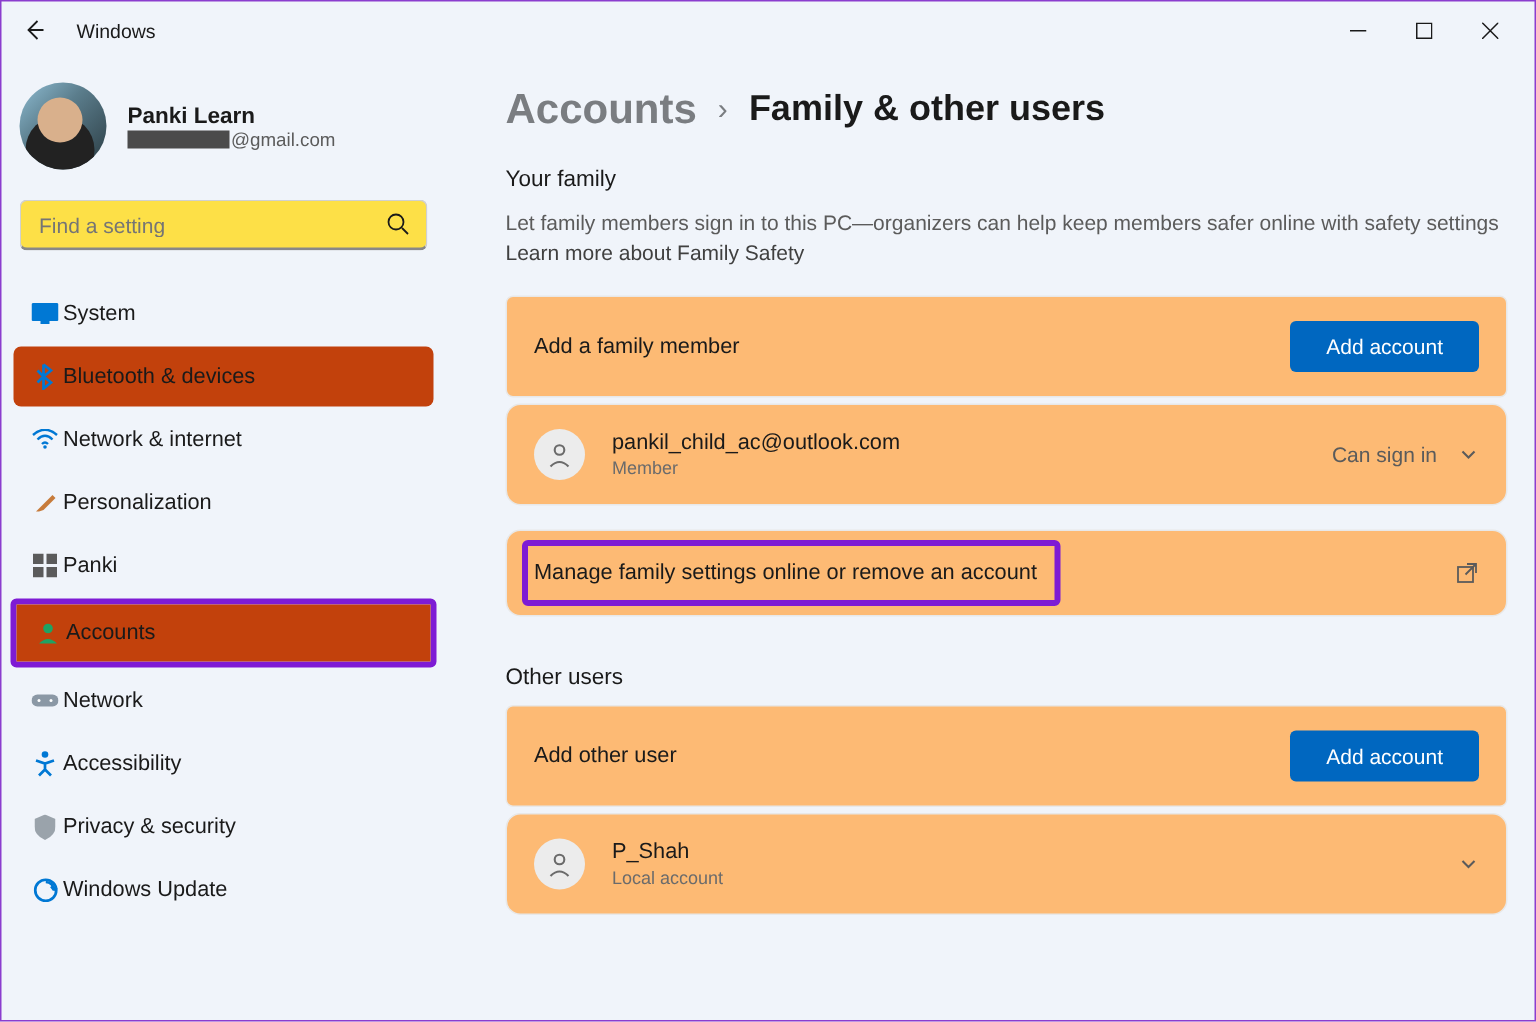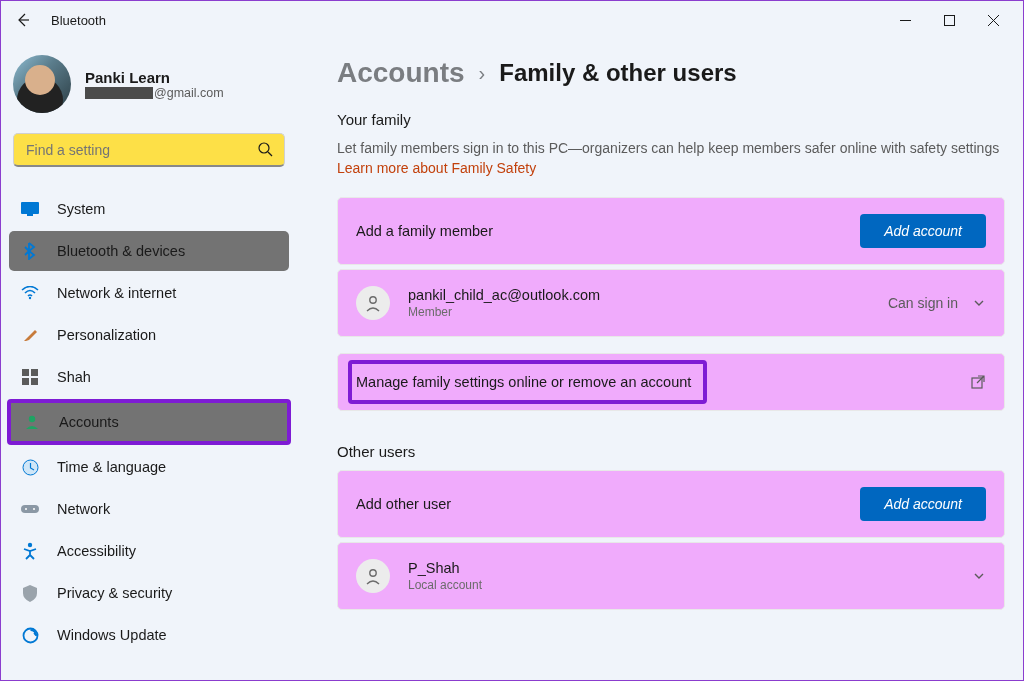--- a/index.html
+++ b/index.html
@@ -14,58 +14,58 @@
 .profile { display: flex; align-items: center; padding: 8px 12px 16px 8px; gap: 14px; }
 .avatar { width: 58px; height: 58px; border-radius: 50%; background: linear-gradient(135deg,#8fbdd3 0%, #5b7d8c 40%, #2a3b42 100%); position: relative; overflow: hidden; flex-shrink:0; }
 .avatar::after { content:""; position:absolute; left:12px; top:10px; width:30px; height:30px; background:#d9b08c; border-radius:50%; box-shadow:0 20px 0 8px #222; }
 .profile-name { font-size: 15px; font-weight: 600; color: #1a1a1a; }
 .profile-email { font-size: 12.5px; color: #5b5b5b; }
 .email-redact { display:inline-block; width:68px; height:12px; background:#4b4b4b; vertical-align:middle; margin-right:1px;}
 .search-wrap { margin: 4px 8px 14px 8px; position: relative; }
 .search { width: 100%; height: 34px; border: 1px solid #d0d0d0; border-bottom: 2px solid #888; border-radius: 5px; background: #fde047; padding: 0 36px 0 12px; font-size: 14px; color: #5b5b5b; outline: none; }
 .search-icon { position: absolute; right: 12px; top: 8px; color: #333; }
 .nav { display: flex; flex-direction: column; gap: 2px; margin-top: 8px; }
-.nav-item { display: flex; align-items: center; height: 40px; padding: 0 12px; border-radius: 5px; cursor: pointer; font-size: 14.5px; color: #1a1a1a; gap: 18px; margin: 0 4px; }
-.nav-item.selected { background: #737373; }
+.nav-item { display: flex; align-items: center; height: 40px; padding: 0 12px; border-radius: 5px; cursor: pointer; font-size: 14.5px; color: #1a1a1a; gap: 3px; margin: 0 4px; }
+.nav-item.selected { background: #c2410c; }
 .nav-item .ico { width: 18px; height: 18px; display: flex; align-items: center; justify-content: center; flex-shrink: 0; }
 .highlight-box { border: 4px solid #7e1bd4; border-radius: 4px; padding: 0; margin: 0 2px; }
 .highlight-box .nav-item { margin: 0; border-radius: 0; height: 38px; }
 .main { flex: 1; padding: 18px 18px 0 36px; overflow-y: auto; }
 .breadcrumb { display: flex; align-items: center; gap: 14px; margin-bottom: 22px; }
 .bc-parent { font-size: 28px; font-weight: 600; color: #7a7d81; cursor: pointer; }
 .bc-sep { font-size: 20px; color: #7a7d81; }
 .bc-current { font-size: 24px; font-weight: 600; color: #1a1a1a; }
 .section-title { font-size: 15px; font-weight: 400; color: #1a1a1a; margin-bottom: 10px; }
 .section-desc { font-size: 14px; color: #5b5b5b; margin-bottom: 18px; line-height: 1.45; }
-.link { color: #c2410c; cursor: pointer; }
-.card { background: #f0abfc; border: 1px solid #e8e8e8; border-radius: 5px; padding: 16px 18px; display: flex; align-items: center; margin-bottom: 4px; }
-.card + .card { margin-top: 4px; }
+.link { color: #404040; cursor: pointer; }
+.card { background: #fdba74; border: 1px solid #e8e8e8; border-radius: 5px; padding: 16px 18px; display: flex; align-items: center; margin-bottom: 4px; }
+.card + .card { margin-top: 4px; border-radius: 10px; }
 .card-label { font-size: 14.5px; color: #1a1a1a; }
 .card-sub { font-size: 12px; color: #6b6b6b; margin-top: 2px; }
 .card-right { margin-left: auto; display: flex; align-items: center; gap: 14px; }
-.btn-primary { background: #0067c0; color: #fff; border: none; border-radius: 4px; padding: 9px 24px; font-size: 14px; cursor: pointer; font-style: italic; }
+.btn-primary { background: #0067c0; color: #fff; border: none; border-radius: 4px; padding: 9px 24px; font-size: 14px; cursor: pointer; }
 .member-ico { width: 34px; height: 34px; border-radius: 50%; background: #ececec; display: flex; align-items: center; justify-content: center; margin-right: 18px; flex-shrink: 0; color:#5b5b5b;}
 .spacer-sec { height: 28px; }
 .status-text { font-size: 14px; color: #5b5b5b; }
 .chev { color: #5b5b5b; }
 .ext-icon { color: #5b5b5b; }
 .card.highlight { position: relative; margin-top: 16px; }
 .card.highlight .hbox { position: absolute; left: 10px; top: 6px; height: calc(100% - 12px); border: 4px solid #7e1bd4; border-radius: 4px; padding: 0 8px; display: flex; align-items: center; pointer-events:none; }
 </style>
 </head>
 <body>
 
 <div class="titlebar">
   <div class="back-btn">
     <svg width="16" height="16" viewBox="0 0 16 16">
         <path d="M10 2 L4 8 L10 14" stroke="#1a1a1a" stroke-width="1.2" fill="none"></path>
         <path d="M4 8 H14" stroke="#1a1a1a" stroke-width="1.2"></path>
       </svg>
   </div>
-  <span class="app-title">Bluetooth</span>
+  <span class="app-title">Windows</span>
   <div class="win-controls">
     <div class="win-btn">
         <svg width="11" height="11">
           <path d="M0 5.5 H11" stroke="#1a1a1a" stroke-width="1"></path>
         </svg>
       </div>
     <div class="win-btn">
         <svg width="11" height="11">
           <rect x="0.5" y="0.5" width="10" height="10" stroke="#1a1a1a" fill="none"></rect>
         </svg>
@@ -131,44 +131,35 @@
         </div>
       <div class="nav-item">
           <span class="ico">
             <svg width="16" height="16" viewBox="0 0 16 16">
               <rect x="0" y="0" width="7" height="7" fill="#5b5b5b"></rect>
               <rect x="9" y="0" width="7" height="7" fill="#5b5b5b"></rect>
               <rect x="0" y="9" width="7" height="7" fill="#5b5b5b"></rect>
               <rect x="9" y="9" width="7" height="7" fill="#5b5b5b"></rect>
             </svg>
           </span>
-          <span>Shah</span>
+          <span>Panki</span>
         </div>
       <div class="highlight-box">
         <div class="nav-item selected">
             <span class="ico">
               <svg width="16" height="16" viewBox="0 0 16 16">
                 <circle cx="8" cy="5" r="3.2" fill="#1fa363"></circle>
                 <path d="M2 15 Q8 9 14 15" fill="#1fa363"></path>
               </svg>
             </span>
             <span>Accounts</span>
           </div>
       </div>
       <div class="nav-item">
           <span class="ico">
-            <svg width="17" height="17" viewBox="0 0 17 17">
-              <circle cx="8.5" cy="8.5" r="7.5" stroke="#0078d4" fill="#cfe6f7" stroke-width="1"></circle>
-              <path d="M8.5 4 V9 L12 11" stroke="#0078d4" stroke-width="1.2" fill="none"></path>
-            </svg>
-          </span>
-          <span>Time &amp; language</span>
-        </div>
-      <div class="nav-item">
-          <span class="ico">
             <svg width="18" height="12" viewBox="0 0 18 12">
               <rect x="0" y="2" width="18" height="8" rx="4" fill="#8b98a5"></rect>
               <circle cx="5" cy="6" r="1" fill="#fff"></circle>
               <circle cx="13" cy="6" r="1" fill="#fff"></circle>
             </svg>
           </span>
           <span>Network</span>
         </div>
       <div class="nav-item">
           <span class="ico">

